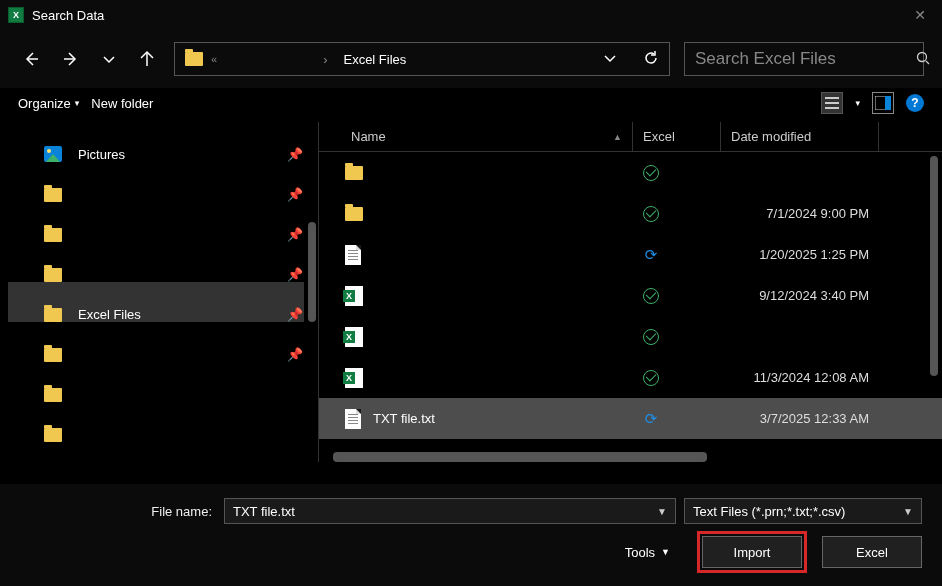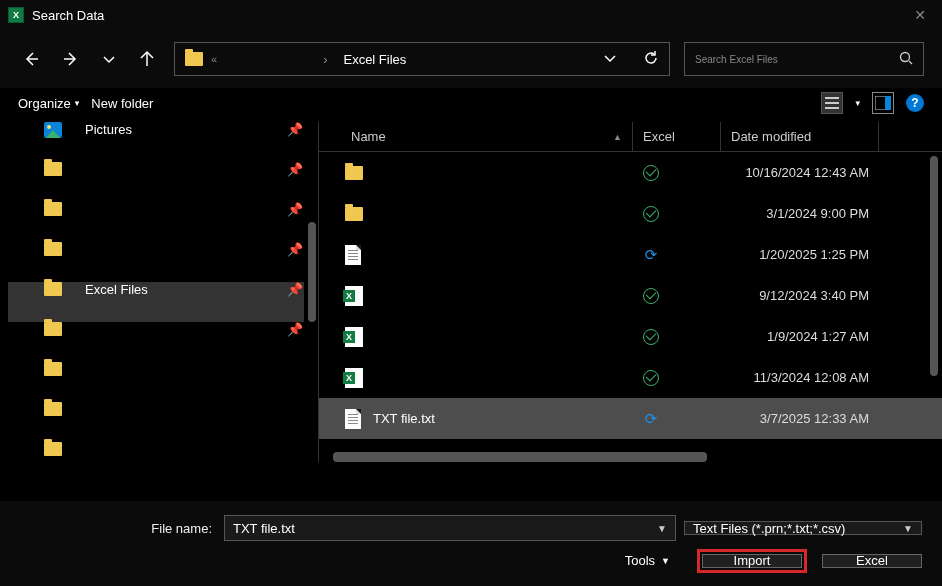--- a/index.html
+++ b/index.html
@@ -67,21 +67,21 @@
   .addrbar .spacer { flex: 1; }
   .searchbox {
     width: 240px; height: 34px;
     border: 1px solid #555;
     display: flex; align-items: center;
     padding: 0 10px;
   }
   .searchbox input {
     flex: 1; background: transparent;
     border: none; color: #737373; outline: none;
-    font-size: 10px;
+    font-size: 17px;
   }
   .searchbox input::placeholder { color: #888; }
   .searchbox .search-icon { color: #ccc; }
   .toolbar {
     display: flex; align-items: center;
     padding: 4px 18px 8px;
     gap: 12px;
   }
   .toolbar .orgbtn { display: flex; align-items: center; gap: 4px; cursor: pointer; }
   .toolbar .tspacer { flex: 1; }
@@ -110,24 +110,24 @@
   }
   .sidebar {
     width: 310px;
     overflow-y: hidden;
     position: relative;
   }
   .sidebar .items {
     padding-right: 14px;
   }
   .tree-item {
-    display: flex; align-items: flex-start;
+    display: flex; align-items: flex-end;
     height: 40px;
     padding-left: 36px;
-    gap: 23px;
+    gap: 16px;
     cursor: pointer;
   }
   .tree-item.selected { background: #333; }
   .tree-item .label { flex: 1; }
   .tree-item .pin { color: #888; font-size: 13px; }
   .pic-icon {
     width: 18px; height: 16px;
     background: #0a84d8;
     border-radius: 2px;
     position: relative;
@@ -262,36 +262,36 @@
     display: flex; align-items: center;
     padding: 0 8px;
     position: relative;
   }
   .filename-field input {
     flex: 1; background: transparent; border: none;
     color: #fff; outline: none; font-size: 13px;
   }
   .filename-field .dd { color: #ccc; font-size: 10px; cursor: pointer; }
   .filetype-field {
-    width: 238px; height: 14px;
+    width: 238px; height: 26px;
     background: #1a1a1a; border: 1px solid #555;
     display: flex; align-items: center;
     padding: 0 8px;
     cursor: pointer;
   }
   .filetype-field .txt { flex: 1; }
   .filetype-field .dd { color: #ccc; font-size: 10px; }
   .footer-row2 {
     display: flex; align-items: center;
     justify-content: flex-end;
     gap: 20px;
   }
   .tools { display: flex; align-items: center; gap: 6px; margin-right: 12px; cursor: pointer; }
   .btn {
-    width: 100px; height: 14px;
+    width: 100px; height: 32px;
     border: 1px solid #666;
     background: #202020;
     display: flex; align-items: center; justify-content: center;
     cursor: pointer;
   }
   .btn.primary-highlight {
     outline: 3px solid #d62828;
     outline-offset: 2px;
   }
   .caret-down { font-size: 9px; }
@@ -454,31 +454,30 @@
     </div>
     <div class="fl-rows" id="file-rows">
         <div class="fl-row">
           <div class="c c-name">
             <div class="folder-icon-sm"></div>
             <span></span>
           </div>
           <div class="c c-status">
             <div class="status-ok"></div>
           </div>
-          <div class="c c-date">10/16/2024 12:43 AM</div>
         </div>
         <div class="fl-row">
           <div class="c c-name">
             <div class="folder-icon-sm"></div>
             <span></span>
           </div>
           <div class="c c-status">
             <div class="status-ok"></div>
           </div>
-          <div class="c c-date">3/1/2024 9:00 PM</div>
+          <div class="c c-date">7/1/2024 9:00 PM</div>
         </div>
         <div class="fl-row">
           <div class="c c-name">
             <div class="file-icon lines"></div>
             <span></span>
           </div>
           <div class="c c-status">
             <div class="status-sync">⟳</div>
           </div>
           <div class="c c-date">1/20/2025 1:25 PM</div>
@@ -494,21 +493,20 @@
           <div class="c c-date">9/12/2024 3:40 PM</div>
         </div>
         <div class="fl-row">
           <div class="c c-name">
             <div class="xls-icon"></div>
             <span></span>
           </div>
           <div class="c c-status">
             <div class="status-ok"></div>
           </div>
-          <div class="c c-date">1/9/2024 1:27 AM</div>
         </div>
         <div class="fl-row">
           <div class="c c-name">
             <div class="xls-icon"></div>
             <span></span>
           </div>
           <div class="c c-status">
             <div class="status-ok"></div>
           </div>
           <div class="c c-date">11/3/2024 12:08 AM</div>

